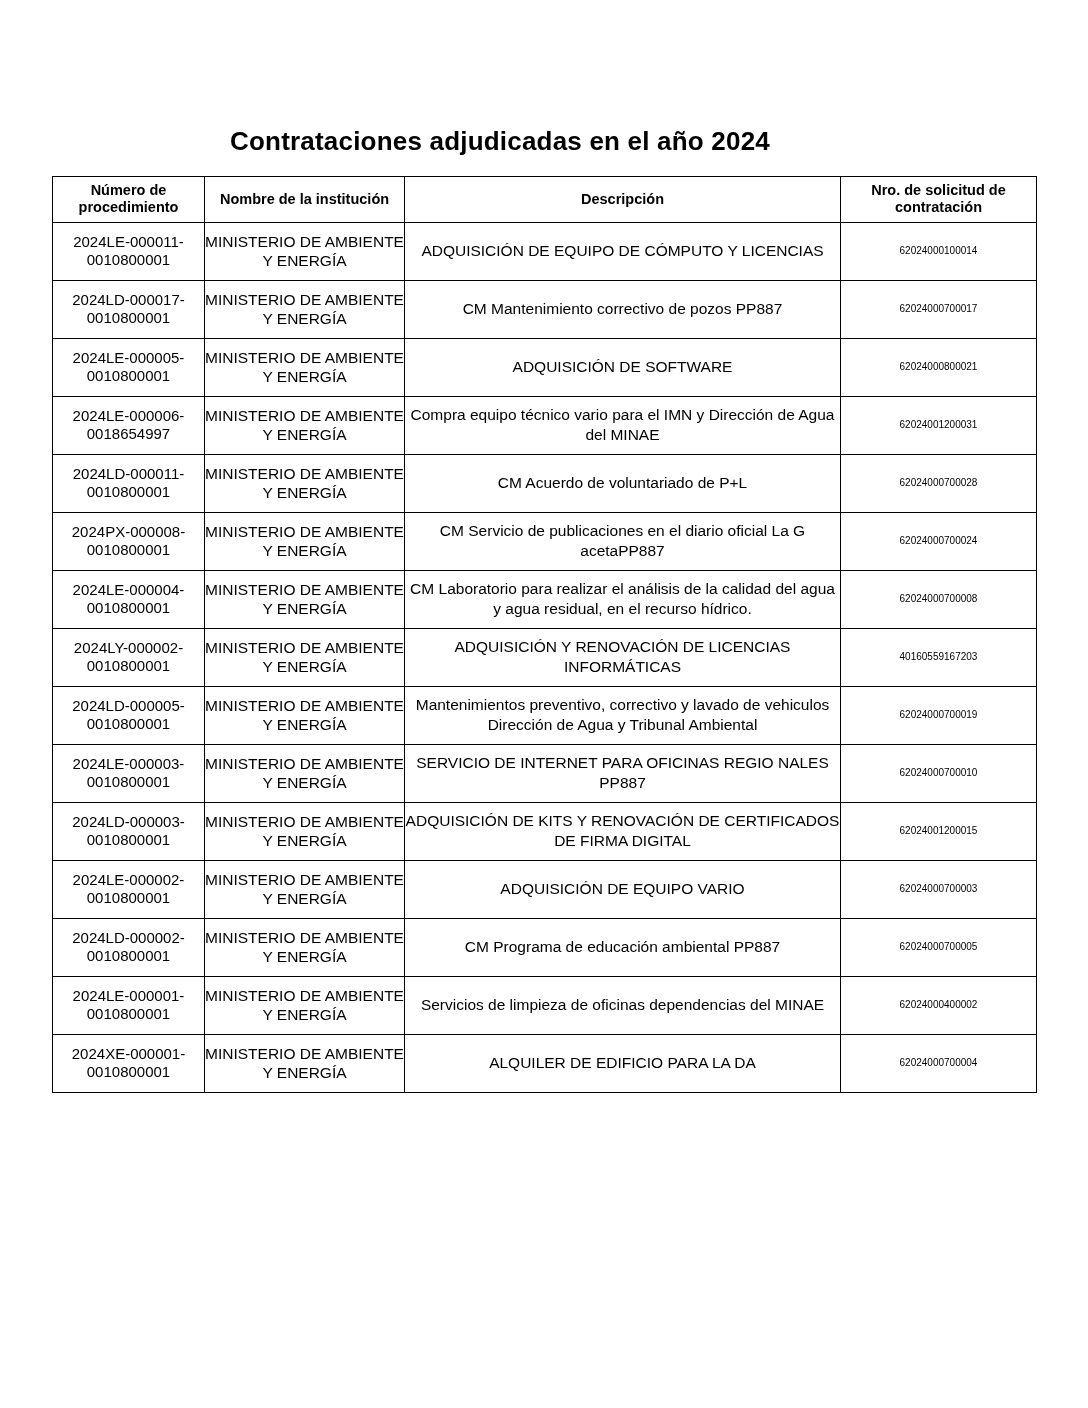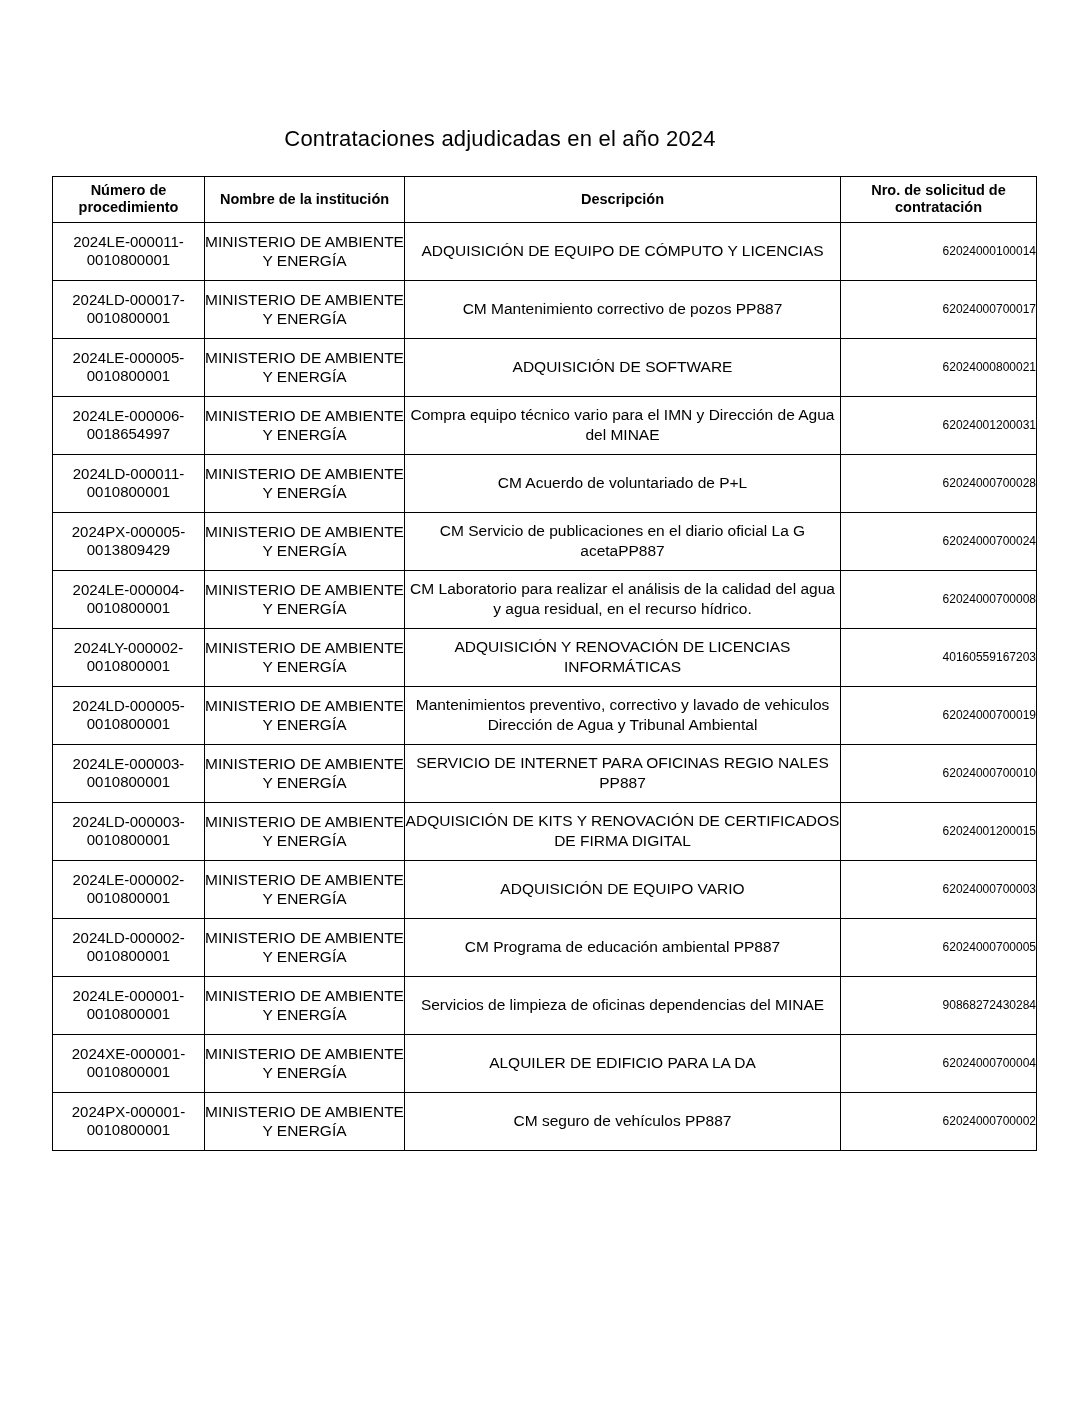--- a/index.html
+++ b/index.html
@@ -22,22 +22,22 @@
     width: 1088px;
     height: 1408px;
     box-sizing: border-box;
   }
   .doc-title {
     position: absolute;
     top: 126px;
     left: 0;
     width: 1000px;
     text-align: center;
-    font-size: 22px;
-    font-weight: 400;
+    font-size: 26px;
+    font-weight: 700;
     letter-spacing: 0.2px;
     color: #000;
   }
   table.contracts {
     position: absolute;
     top: 176px;
     left: 52px;
     width: 984px;
     border-collapse: collapse;
     table-layout: fixed;
@@ -74,22 +74,22 @@
     line-height: 1.25;
     padding: 6px 3px;
   }
   td.cell-desc {
     text-align: center;
     font-size: 15.5px;
     line-height: 1.3;
     padding: 6px 7px;
   }
   td.cell-num {
-    text-align: right;
-    font-size: 12px;
+    text-align: center;
+    font-size: 10px;
     line-height: 1.25;
     padding: 6px 3px;
     white-space: nowrap;
   }
   .rowheight {
     height: 58px;
   }
 </style>
 </head>
 <body>
@@ -138,21 +138,21 @@
           <td class="cell-desc">Compra equipo técnico vario para el IMN y Dirección de Agua del MINAE</td>
           <td class="cell-num">62024001200031</td>
         </tr>
         <tr class="rowheight">
           <td class="cell-proc">2024LD-000011-0010800001</td>
           <td class="cell-inst">MINISTERIO DE AMBIENTE Y ENERGÍA</td>
           <td class="cell-desc">CM Acuerdo de voluntariado de P+L</td>
           <td class="cell-num">62024000700028</td>
         </tr>
         <tr class="rowheight">
-          <td class="cell-proc">2024PX-000005-0013809429</td>
+          <td class="cell-proc">2024PX-000008-0010800001</td>
           <td class="cell-inst">MINISTERIO DE AMBIENTE Y ENERGÍA</td>
           <td class="cell-desc">CM Servicio de publicaciones en el diario oficial La G acetaPP887</td>
           <td class="cell-num">62024000700024</td>
         </tr>
         <tr class="rowheight">
           <td class="cell-proc">2024LE-000004-0010800001</td>
           <td class="cell-inst">MINISTERIO DE AMBIENTE Y ENERGÍA</td>
           <td class="cell-desc">CM Laboratorio para realizar el análisis de la calidad del agua y agua residual, en el recurso hídrico.</td>
           <td class="cell-num">62024000700008</td>
         </tr>
@@ -189,30 +189,24 @@
         <tr class="rowheight">
           <td class="cell-proc">2024LD-000002-0010800001</td>
           <td class="cell-inst">MINISTERIO DE AMBIENTE Y ENERGÍA</td>
           <td class="cell-desc">CM Programa de educación ambiental PP887</td>
           <td class="cell-num">62024000700005</td>
         </tr>
         <tr class="rowheight">
           <td class="cell-proc">2024LE-000001-0010800001</td>
           <td class="cell-inst">MINISTERIO DE AMBIENTE Y ENERGÍA</td>
           <td class="cell-desc">Servicios de limpieza de oficinas dependencias del MINAE</td>
-          <td class="cell-num">90868272430284</td>
+          <td class="cell-num">62024000400002</td>
         </tr>
         <tr class="rowheight">
           <td class="cell-proc">2024XE-000001-0010800001</td>
           <td class="cell-inst">MINISTERIO DE AMBIENTE Y ENERGÍA</td>
           <td class="cell-desc">ALQUILER DE EDIFICIO PARA LA DA</td>
           <td class="cell-num">62024000700004</td>
         </tr>
-        <tr class="rowheight">
-          <td class="cell-proc">2024PX-000001-0010800001</td>
-          <td class="cell-inst">MINISTERIO DE AMBIENTE Y ENERGÍA</td>
-          <td class="cell-desc">CM seguro de vehículos PP887</td>
-          <td class="cell-num">62024000700002</td>
-        </tr>
       </tbody>
   </table>
 
 </div>
 
 </body></html>

